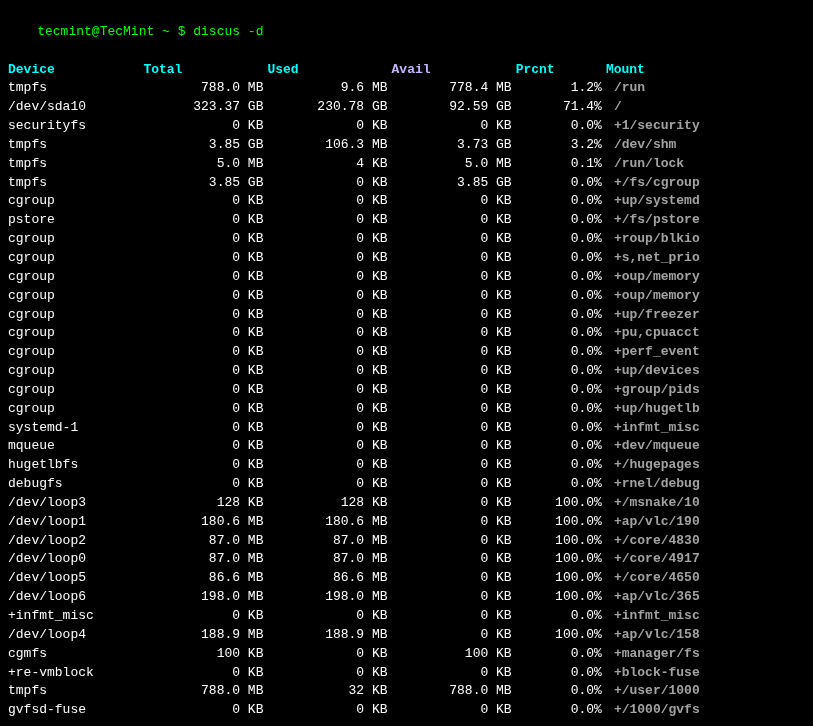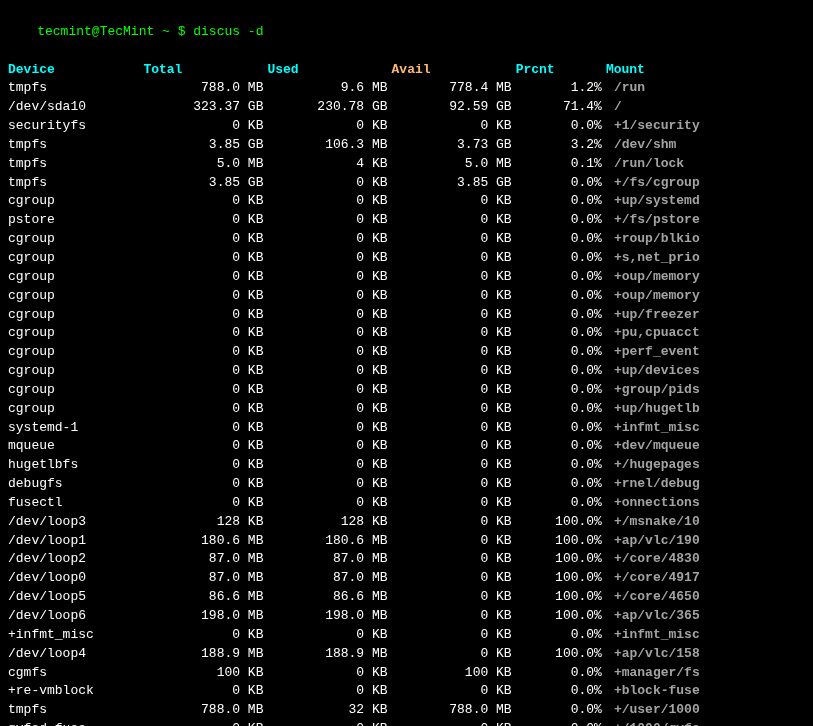--- a/index.html
+++ b/index.html
@@ -37,21 +37,21 @@
     }
     .header-row th {
       text-align: left;
       padding: 0 2px;
       line-height: 1.45;
       font-weight: bold;
     }
     .col-device { width: 120px; color: #00ffff; }
     .col-total  { width: 110px; color: #00ffff; text-align: right; margin-top: 21px; }
     .col-used   { width: 110px; color: #00ffff; text-align: right; }
-    .col-avail  { width: 110px; color: #fdba74; text-align: right; margin-left: 40px; }
+    .col-avail  { width: 110px; color: #c4b5fd; text-align: right; margin-left: 40px; }
     .col-prcnt  { width: 80px;  color: #00ffff; text-align: right; }
     .col-mount  { width: 180px; color: #00ffff; text-align: left;  padding-left: 10px; }
 
     tbody tr td {
       padding: 0 2px;
       line-height: 1.45;
       color: #ffffff;
       white-space: nowrap;
       overflow: hidden;
     }
@@ -249,28 +249,20 @@
         </tr>
         <tr>
           <td class="d-device">debugfs</td>
           <td class="d-num">0 KB</td>
           <td class="d-num">0 KB</td>
           <td class="d-num">0 KB</td>
           <td class="d-prcnt">0.0%</td>
           <td class="d-mount">+rnel/debug</td>
         </tr>
         <tr>
-          <td class="d-device">fusectl</td>
-          <td class="d-num">0 KB</td>
-          <td class="d-num">0 KB</td>
-          <td class="d-num">0 KB</td>
-          <td class="d-prcnt">0.0%</td>
-          <td class="d-mount">+onnections</td>
-        </tr>
-        <tr>
           <td class="d-device">/dev/loop3</td>
           <td class="d-num">128 KB</td>
           <td class="d-num">128 KB</td>
           <td class="d-num">0 KB</td>
           <td class="d-prcnt">100.0%</td>
           <td class="d-mount">+/msnake/10</td>
         </tr>
         <tr>
           <td class="d-device">/dev/loop1</td>
           <td class="d-num">180.6 MB</td>

